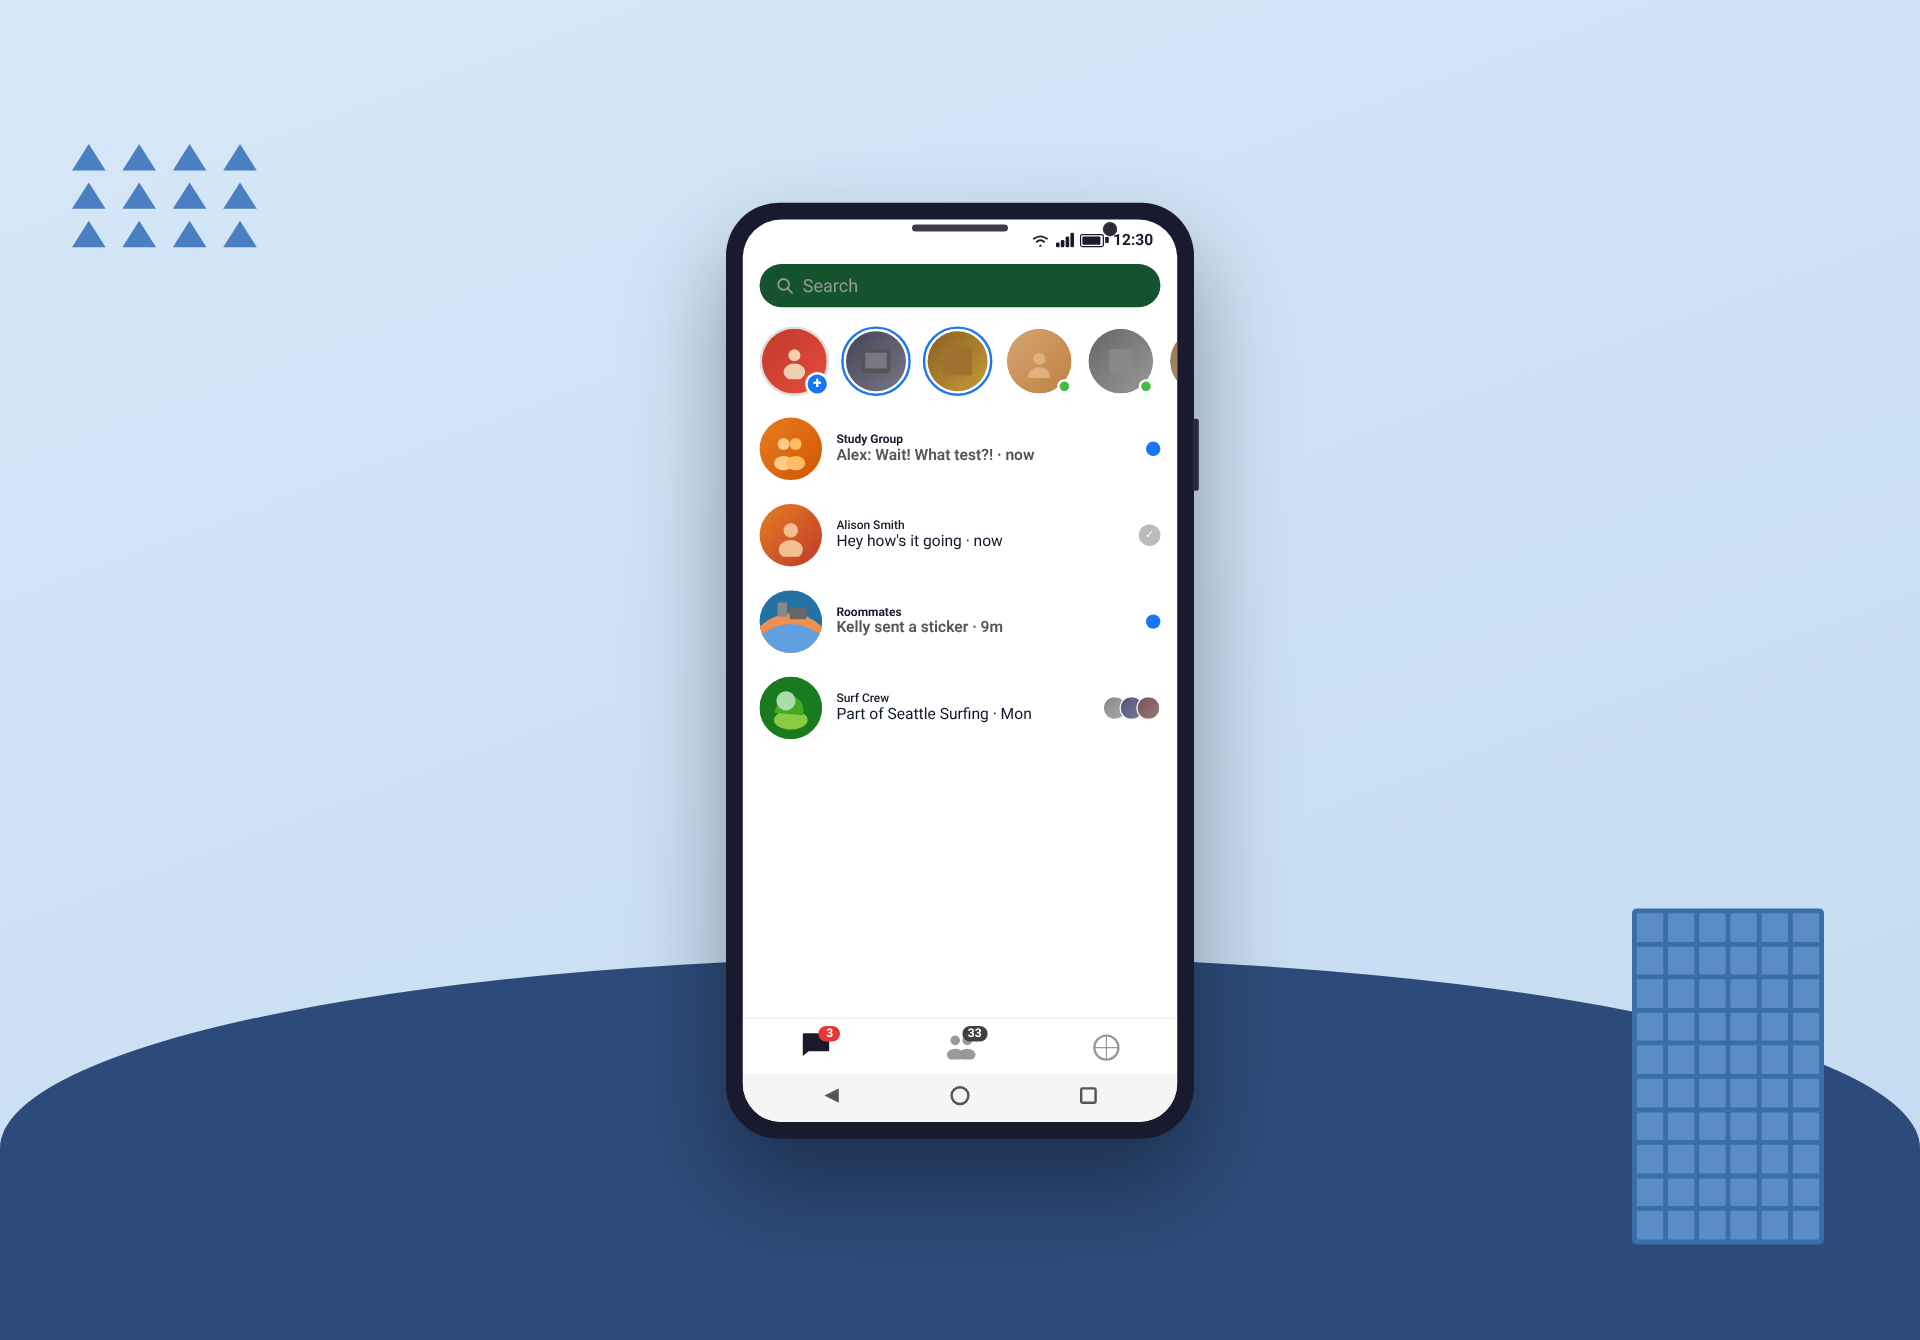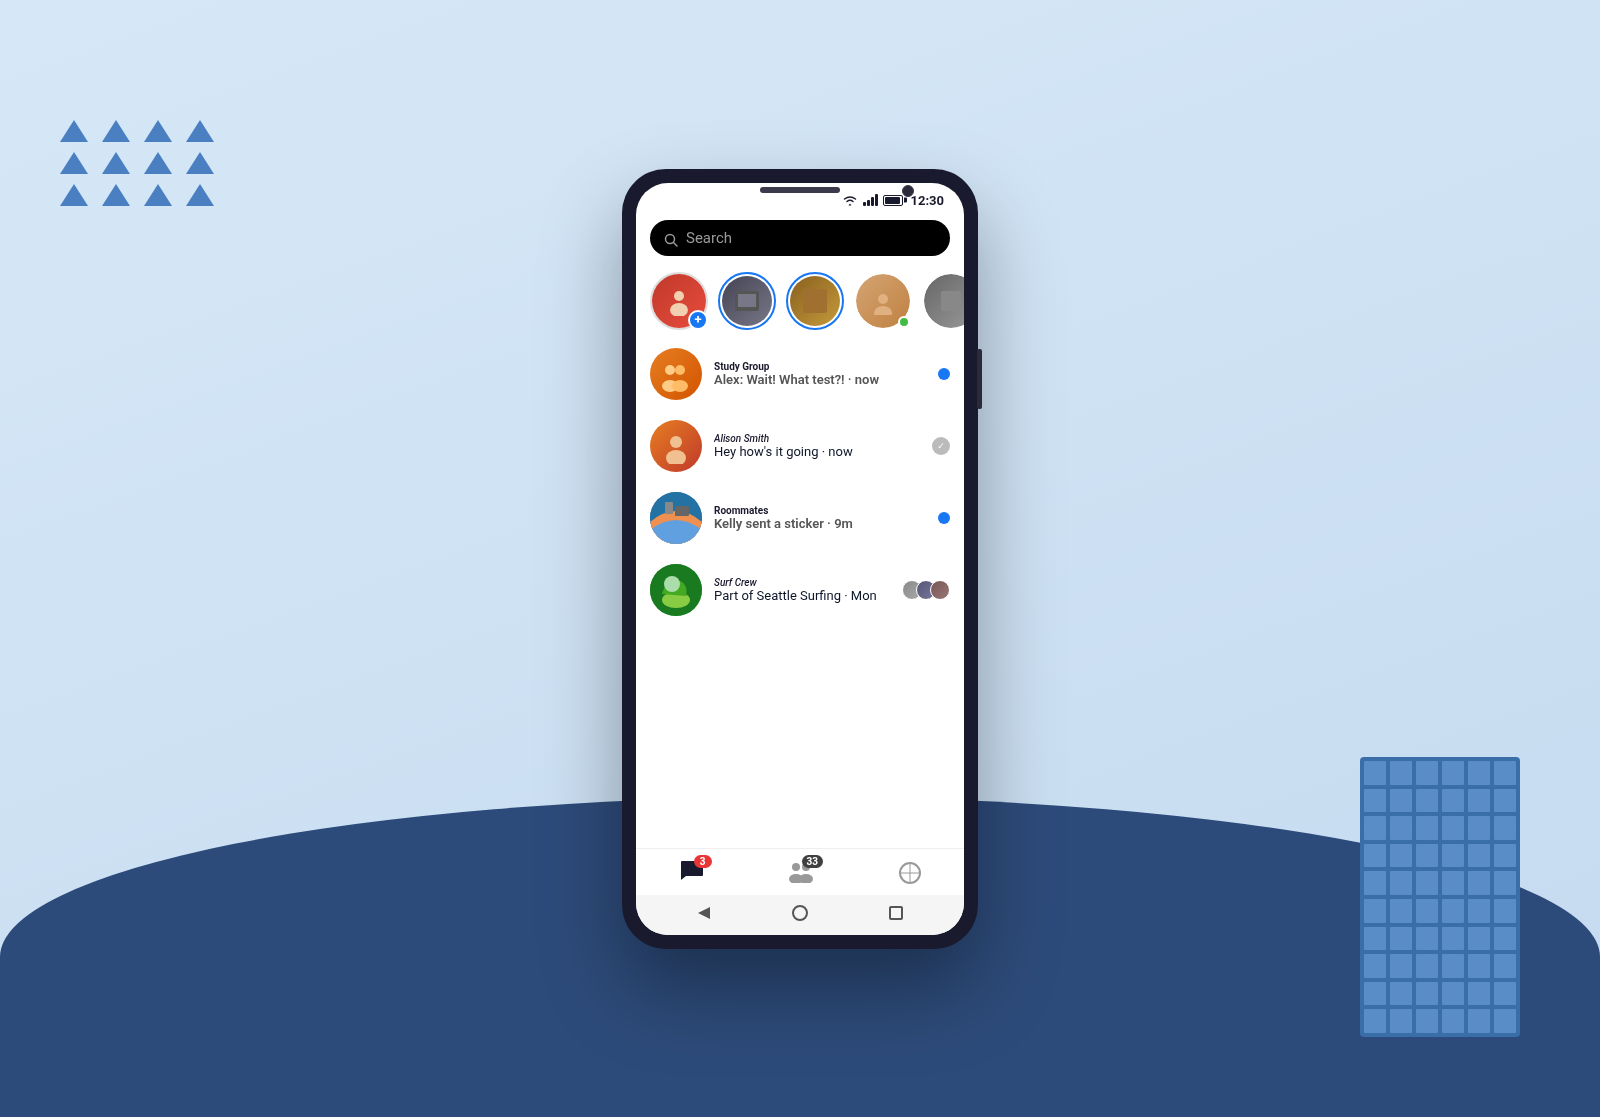--- a/index.html
+++ b/index.html
@@ -66,21 +66,21 @@
     }
 
     
     .phone-wrapper {
       position: absolute;
       top: 50%;
       left: 50%;
       transform: translate(-50%, -50%);
     }
     .phone {
-      width: 356px;
+      width: 390px;
       height: 780px;
       background: #1a1a2e;
       border-radius: 44px;
       position: relative;
       box-shadow: 0 40px 80px rgba(0,0,0,0.35);
       padding: 14px;
     }
     .phone-top-bar {
       position: absolute;
       top: 18px;
@@ -217,24 +217,24 @@
       display: flex;
       align-items: center;
       justify-content: center;
       cursor: pointer;
       font-size: 16px;
     }
 
     
     .search-bar {
       margin: 8px 14px;
-      background: #000000;
+      background: #14532d;
       border-radius: 22px;
       display: flex;
-      align-items: flex-end;
+      align-items: center;
       padding: 9px 14px;
       gap: 8px;
     }
     .search-input-fake {
       color: #999;
       font-size: 15px;
     }
 
     
     .stories-row {
@@ -305,21 +305,20 @@
     .chat-name {
       font-size: 10px;
       font-weight: 700;
       color: #1a1a2e;
       white-space: nowrap;
       overflow: hidden;
       text-overflow: ellipsis;
     }
     .chat-name-normal {
       font-weight: 500;
-      font-style: italic;
     }
     .chat-preview {
       font-size: 13px;
       color: #0f172a;
       white-space: nowrap;
       overflow: hidden;
       text-overflow: ellipsis;
     }
     .chat-preview-bold {
       font-weight: 600;

